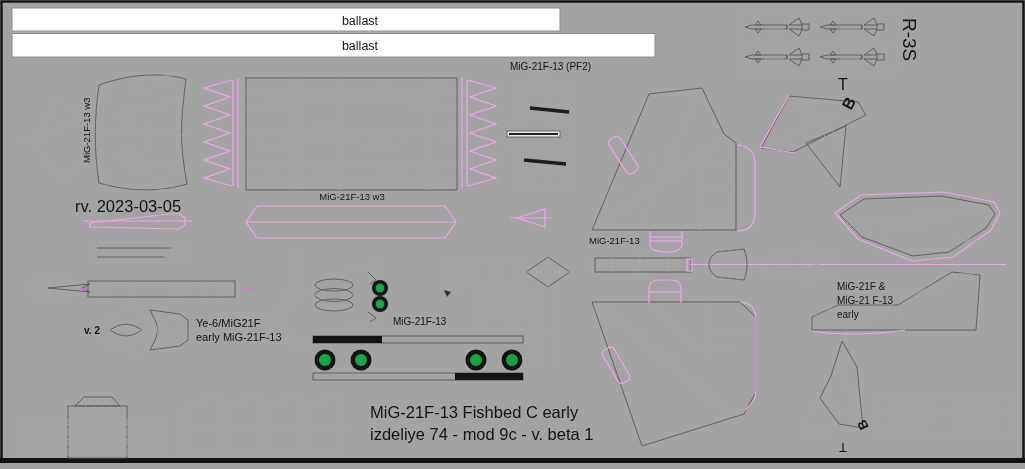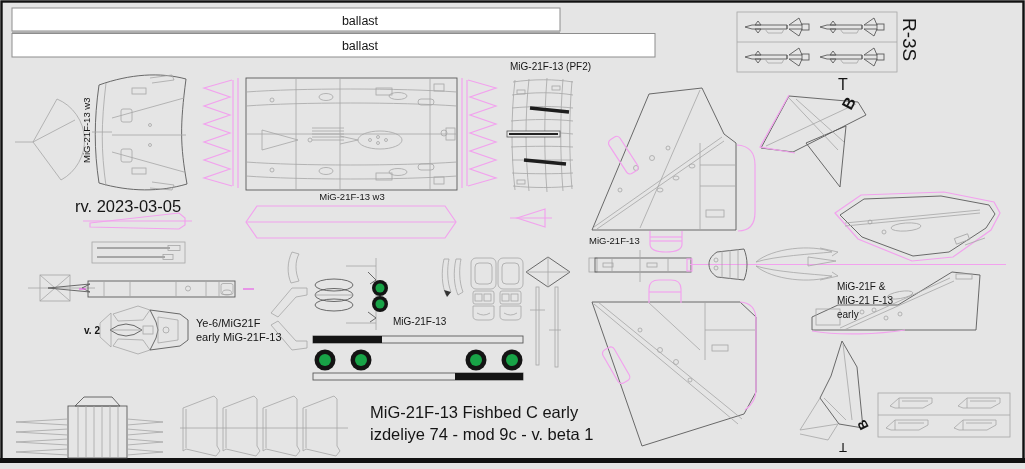--- a/index.html
+++ b/index.html
@@ -1,16 +1,16 @@
 <!DOCTYPE html>
 <html style="--outline: #5a5a5a; --detail: #a6a6a6; --magenta: #f2a2ee; --magenta-strong: #e86ae8; --wheel-green: #18a347; --black: #141414;"><head>
 <meta charset="utf-8">
 <style>
   html,body{margin:0;padding:0;background:#ffffff}
-  .stage{width:1025px;height:469px;position:relative;background:#e5e5e5}
+  .stage{width:1025px;height:469px;position:relative;background:#a3a3a3}
   svg{display:block}
   .ln{fill:none;stroke:var(--outline,#5a5a5a);stroke-width:0.9}
   .lt{fill:none;stroke:var(--detail,#a6a6a6);stroke-width:0.8}
   .mg{fill:none;stroke:var(--magenta,#f2a2ee);stroke-width:1.2}
   .mgs{fill:none;stroke:var(--magenta-strong,#e86ae8);stroke-width:1.3}
   .bar{fill:#fff;stroke:#8d8d8d;stroke-width:1}
   .bk{fill:var(--black,#141414)}
   .bkln{fill:none;stroke:#1d1d1d;stroke-width:3.5}
   .brd{fill:none;stroke:#111;stroke-width:2.4}
   text{font-family:"Liberation Sans",sans-serif;fill:#151515}

